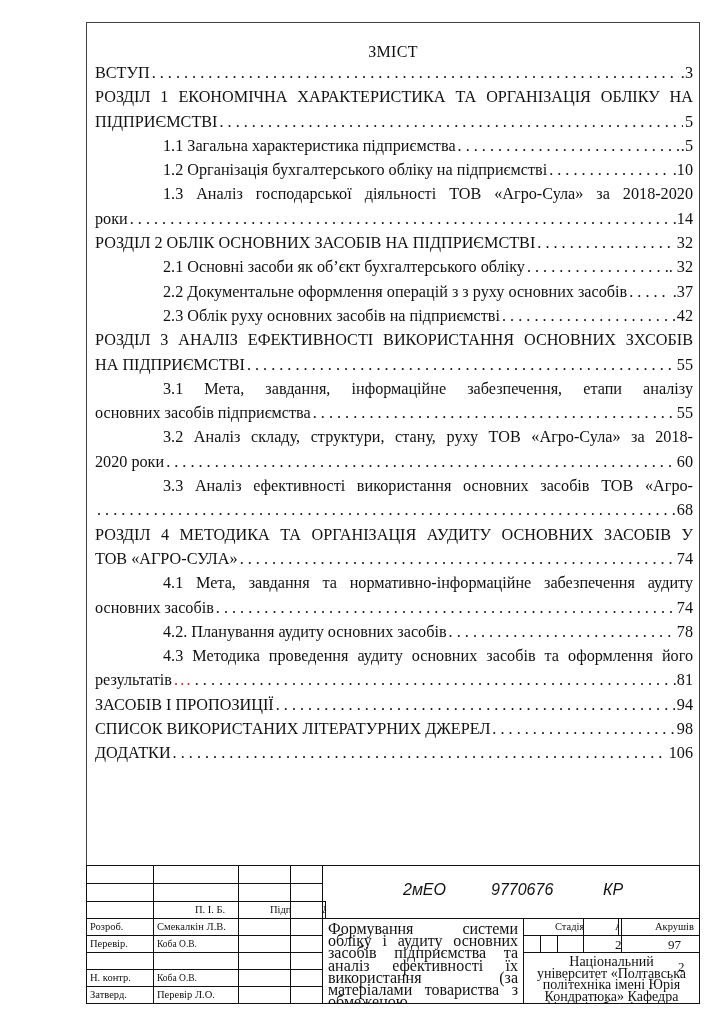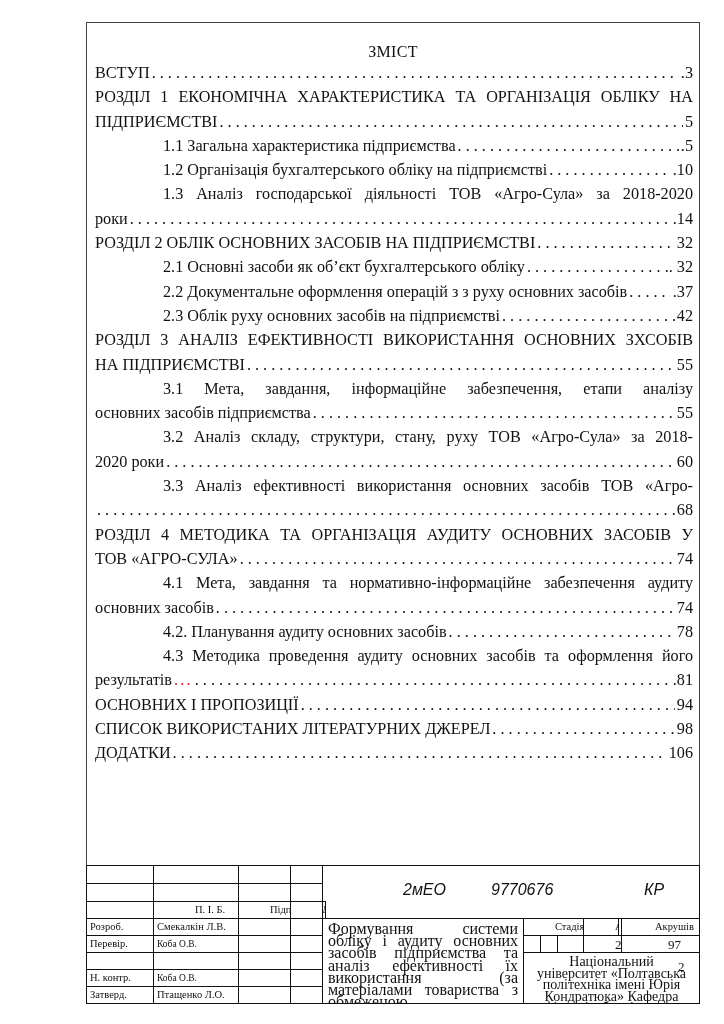--- a/index.html
+++ b/index.html
@@ -143,21 +143,21 @@
       <div class="line indent just">
         <span class="txt jtext">4.3 Методика проведення аудиту основних засобів та оформлення його</span>
       </div>
       <div class="line">
         <span class="txt">результатів</span>
         <span class="red" style="letter-spacing: 2.2px; padding-left: 2px;">...</span>
         <span class="dots"></span>
         <span class="pg">.81</span>
       </div>
       <div class="line">
-        <span class="txt">ОСНОВНИХ І ПРОПОЗИЦІЇ</span>
+        <span class="txt">ЗАСОБІВ І ПРОПОЗИЦІЇ</span>
         <span class="dots"></span>
         <span class="pg">94</span>
       </div>
       <div class="line">
         <span class="txt">СПИСОК ВИКОРИСТАНИХ ЛІТЕРАТУРНИХ ДЖЕРЕЛ</span>
         <span class="dots"></span>
         <span class="pg">98</span>
       </div>
       <div class="line">
         <span class="txt">ДОДАТКИ</span>
@@ -194,29 +194,29 @@
       <div class="cell" style="left: 204px; top: 70px; width: 33px; height: 18px;"></div>
       <div class="cell" style="left: 0px; top: 87px; width: 68px; height: 18px;"></div>
       <div class="cell" style="left: 67px; top: 87px; width: 86px; height: 18px;"></div>
       <div class="cell" style="left: 152px; top: 87px; width: 53px; height: 18px;"></div>
       <div class="cell" style="left: 204px; top: 87px; width: 33px; height: 18px;"></div>
       <div class="cell" style="left: 0px; top: 104px; width: 68px; height: 18px;">Н. контр.</div>
       <div class="cell" style="left: 67px; top: 104px; width: 86px; height: 18px; font-size: 9.5px;">Коба О.В.</div>
       <div class="cell" style="left: 152px; top: 104px; width: 53px; height: 18px;"></div>
       <div class="cell" style="left: 204px; top: 104px; width: 33px; height: 18px;"></div>
       <div class="cell" style="left: 0px; top: 121px; width: 68px; height: 18px;">Затверд.</div>
-      <div class="cell" style="left: 67px; top: 121px; width: 86px; height: 18px;">Птащенко Л.О.</div>
+      <div class="cell" style="left: 67px; top: 121px; width: 86px; height: 18px;">Перевір Л.О.</div>
       <div class="cell" style="left: 152px; top: 121px; width: 53px; height: 18px;"></div>
       <div class="cell" style="left: 204px; top: 121px; width: 33px; height: 18px;"></div>
     </div>
 
   <div class="cell" style="left:236px;top:0;width:378px;height:54px;">
     <span class="code" style="left:80px;">2мЕО</span>
     <span class="code" style="left:168px;">9770676</span>
-    <span class="code" style="left:280px;margin-left:41px;">КР</span>
+    <span class="code" style="left:280px;">КР</span>
   </div>
 
   <div class="cell desc" style="left:236px;top:53px;width:202px;height:86px;">Формування системи обліку і аудиту основних засобів підприємства та аналіз ефективності їх використання (за матеріалами товариства з обмеженою відповідальністю «Агро−Сула»)</div>
 
   <div class="cell c" style="left:437px;top:53px;width:61px;height:18px;">Стадія</div>
   <div class="cell c" style="left:497px;top:53px;width:25px;height:18px;">Арк.</div>
   <div class="cell c" style="left:535px;top:53px;width:79px;height:18px;">Акрушів</div>
 
   <div class="cell" style="left:437px;top:70px;width:18px;height:18px;"></div>
   <div class="cell" style="left:454px;top:70px;width:18px;height:18px;"></div>

